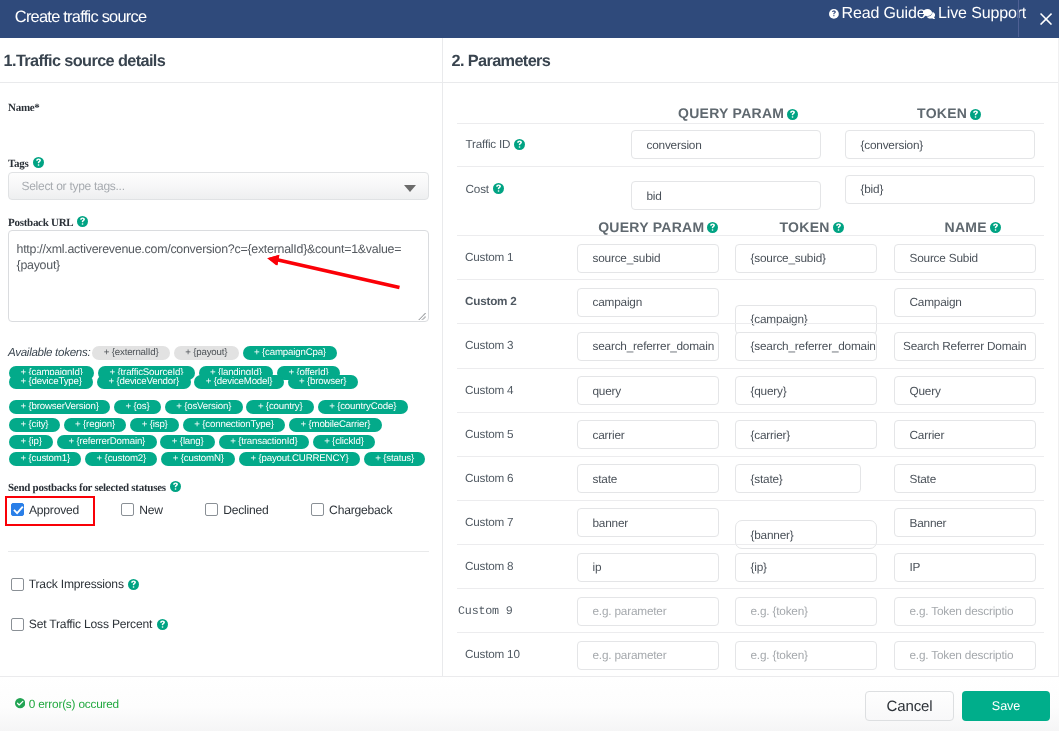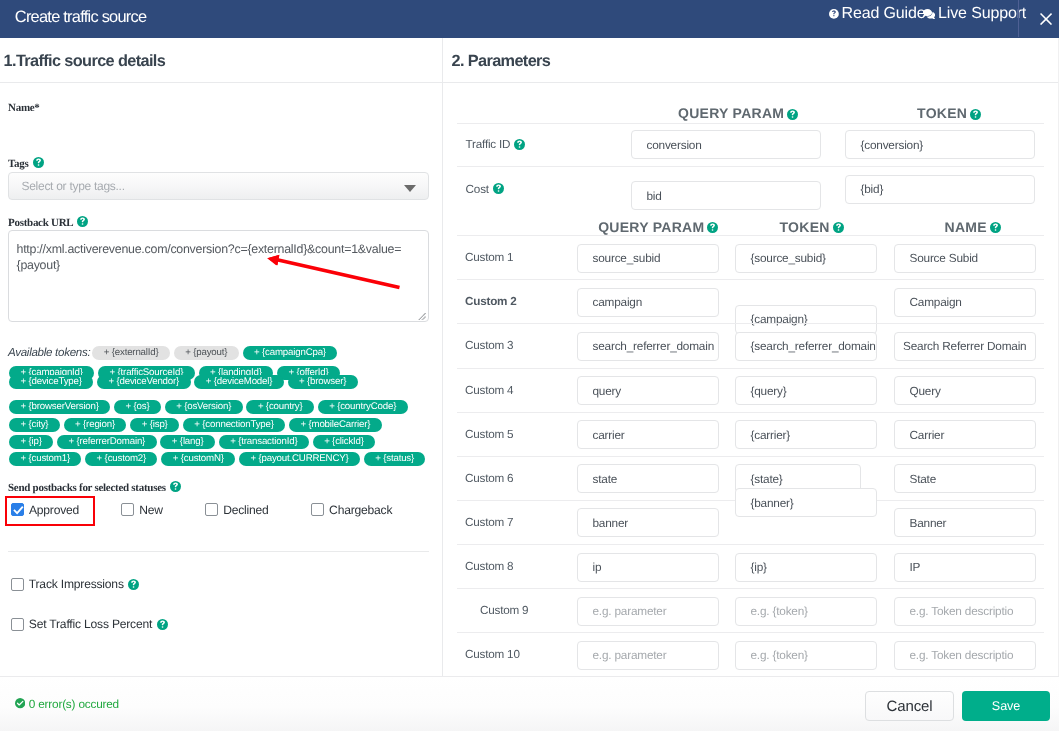--- a/index.html
+++ b/index.html
@@ -272,29 +272,29 @@
       <div class="pin" style="left: 735px; top: 420.18px; width: 142px;">{carrier}</div>
       <div class="pin" style="left: 894px; top: 420.18px; width: 142px;">Carrier</div>
       <div class="rline" style="top: 455.8px; left: 457.2px; width: 586.6px;"></div>
       <div class="pnm" style="left: 465px; top: 471.8px;"><span>Custom 6</span></div>
       <div class="pin" style="left: 577px; top: 464.3px; width: 142px;">state</div>
       <div class="pin" style="left: 735px; top: 464.3px; width: 126px;">{state}</div>
       <div class="pin" style="left: 894px; top: 464.3px; width: 142px;">State</div>
       <div class="rline" style="top: 499.92px; left: 457.2px; width: 586.6px;"></div>
       <div class="pnm" style="left: 465px; top: 515.92px;"><span>Custom 7</span></div>
       <div class="pin" style="left: 577px; top: 508.42px; width: 142px;">banner</div>
-      <div class="pin" style="left: 735px; top: 488px; width: 142px;">{banner}</div>
+      <div class="pin" style="left: 735px; top: 520px; width: 142px; border-radius: 7px;">{banner}</div>
       <div class="pin" style="left: 894px; top: 508.42px; width: 142px;">Banner</div>
       <div class="rline" style="top: 544.04px; left: 457.2px; width: 586.6px;"></div>
       <div class="pnm" style="left: 465px; top: 560.04px;"><span>Custom 8</span></div>
       <div class="pin" style="left: 577px; top: 552.54px; width: 142px;">ip</div>
       <div class="pin" style="left: 735px; top: 552.54px; width: 142px;">{ip}</div>
       <div class="pin" style="left: 894px; top: 552.54px; width: 142px;">IP</div>
       <div class="rline" style="top: 588.16px; left: 457.2px; width: 586.6px;"></div>
-      <div class="pnm" style="left: 480px; top: 604.16px;"><span>Custom 9</span></div>
+      <div class="pnm" style="left: 458px; top: 604.16px; font-family: Liberation Mono, monospace;"><span>Custom 9</span></div>
       <div class="pin ph" style="left: 577px; top: 596.66px; width: 142px;">e.g. parameter</div>
       <div class="pin ph" style="left: 735px; top: 596.66px; width: 142px;">e.g. {token}</div>
       <div class="pin ph" style="left: 894px; top: 596.66px; width: 142px;">e.g. Token descriptio</div>
       <div class="rline" style="top: 632.28px; left: 457.2px; width: 586.6px;"></div>
       <div class="pnm" style="left: 465px; top: 648.28px;"><span>Custom 10</span></div>
       <div class="pin ph" style="left: 577px; top: 640.78px; width: 142px;">e.g. parameter</div>
       <div class="pin ph" style="left: 735px; top: 640.78px; width: 142px;">e.g. {token}</div>
       <div class="pin ph" style="left: 894px; top: 640.78px; width: 142px;">e.g. Token descriptio</div>
       <div class="rline" style="top: 676.4px; left: 457.2px; width: 586.6px;"></div>
     </div>

